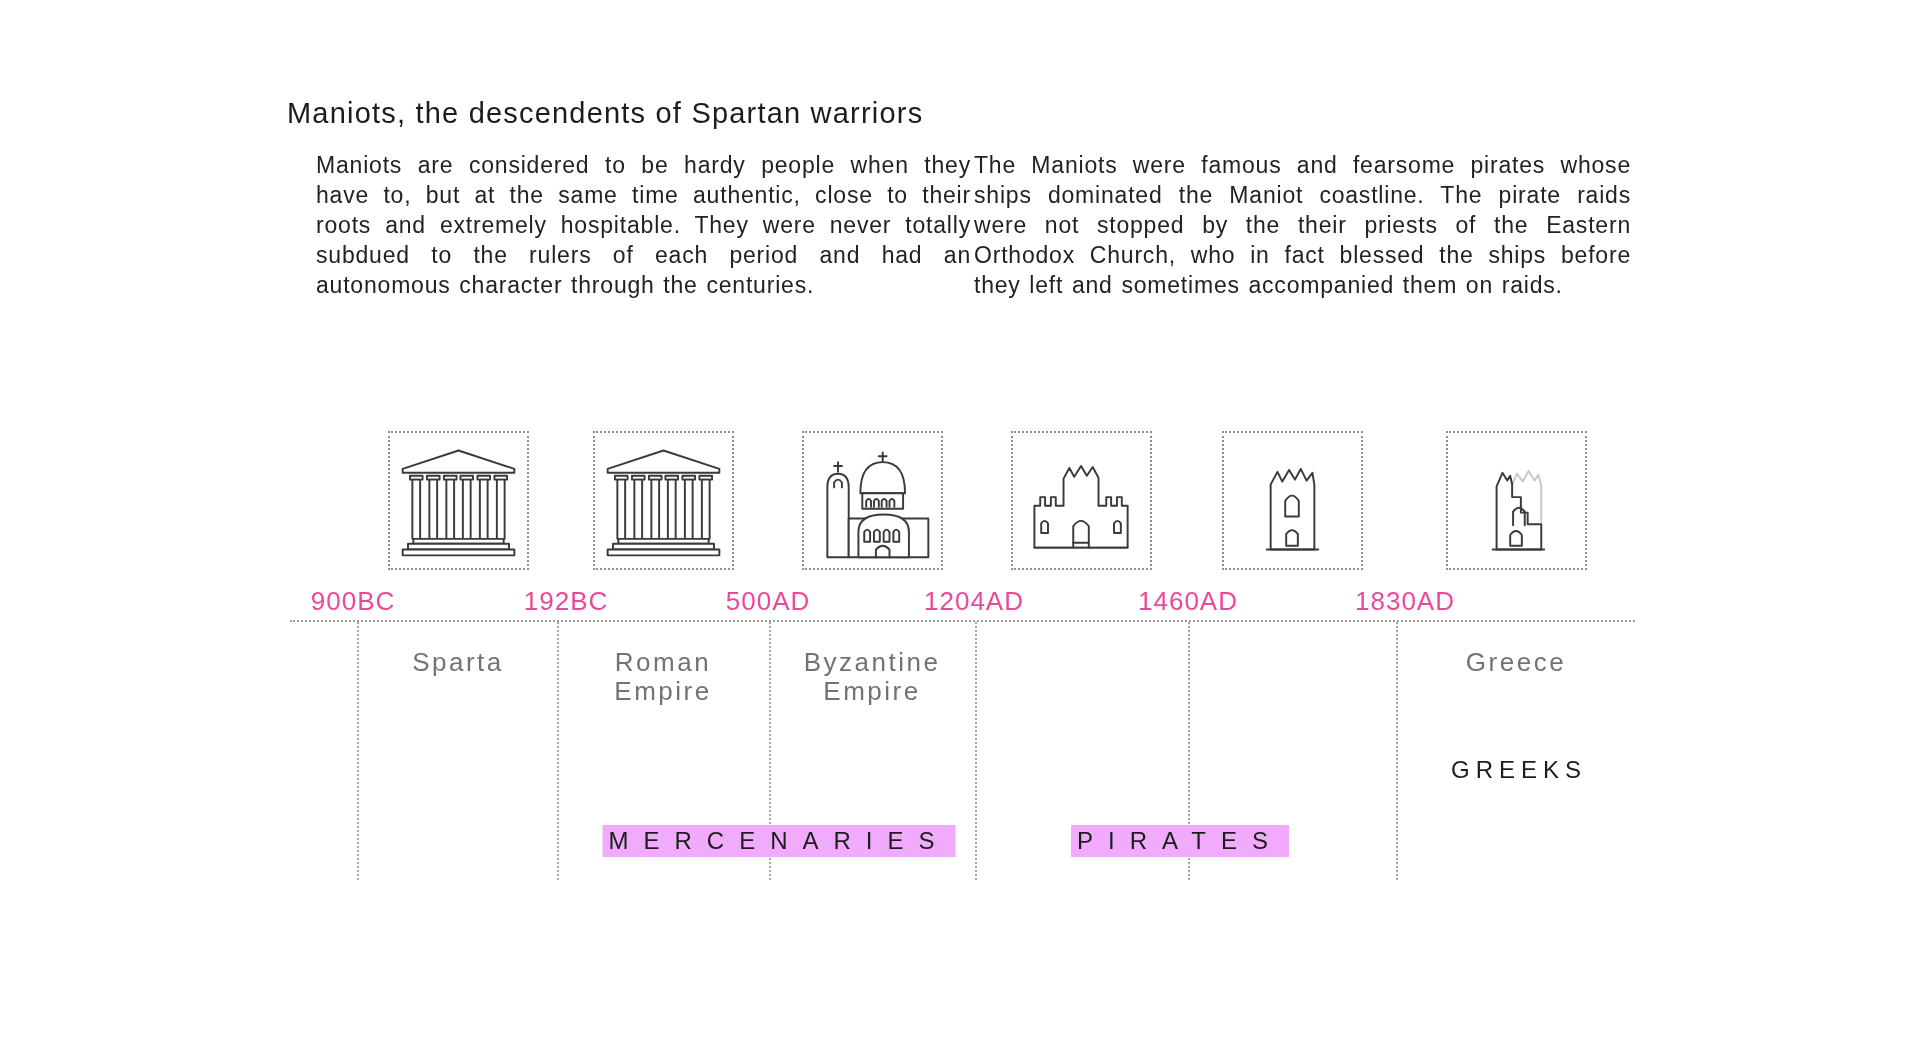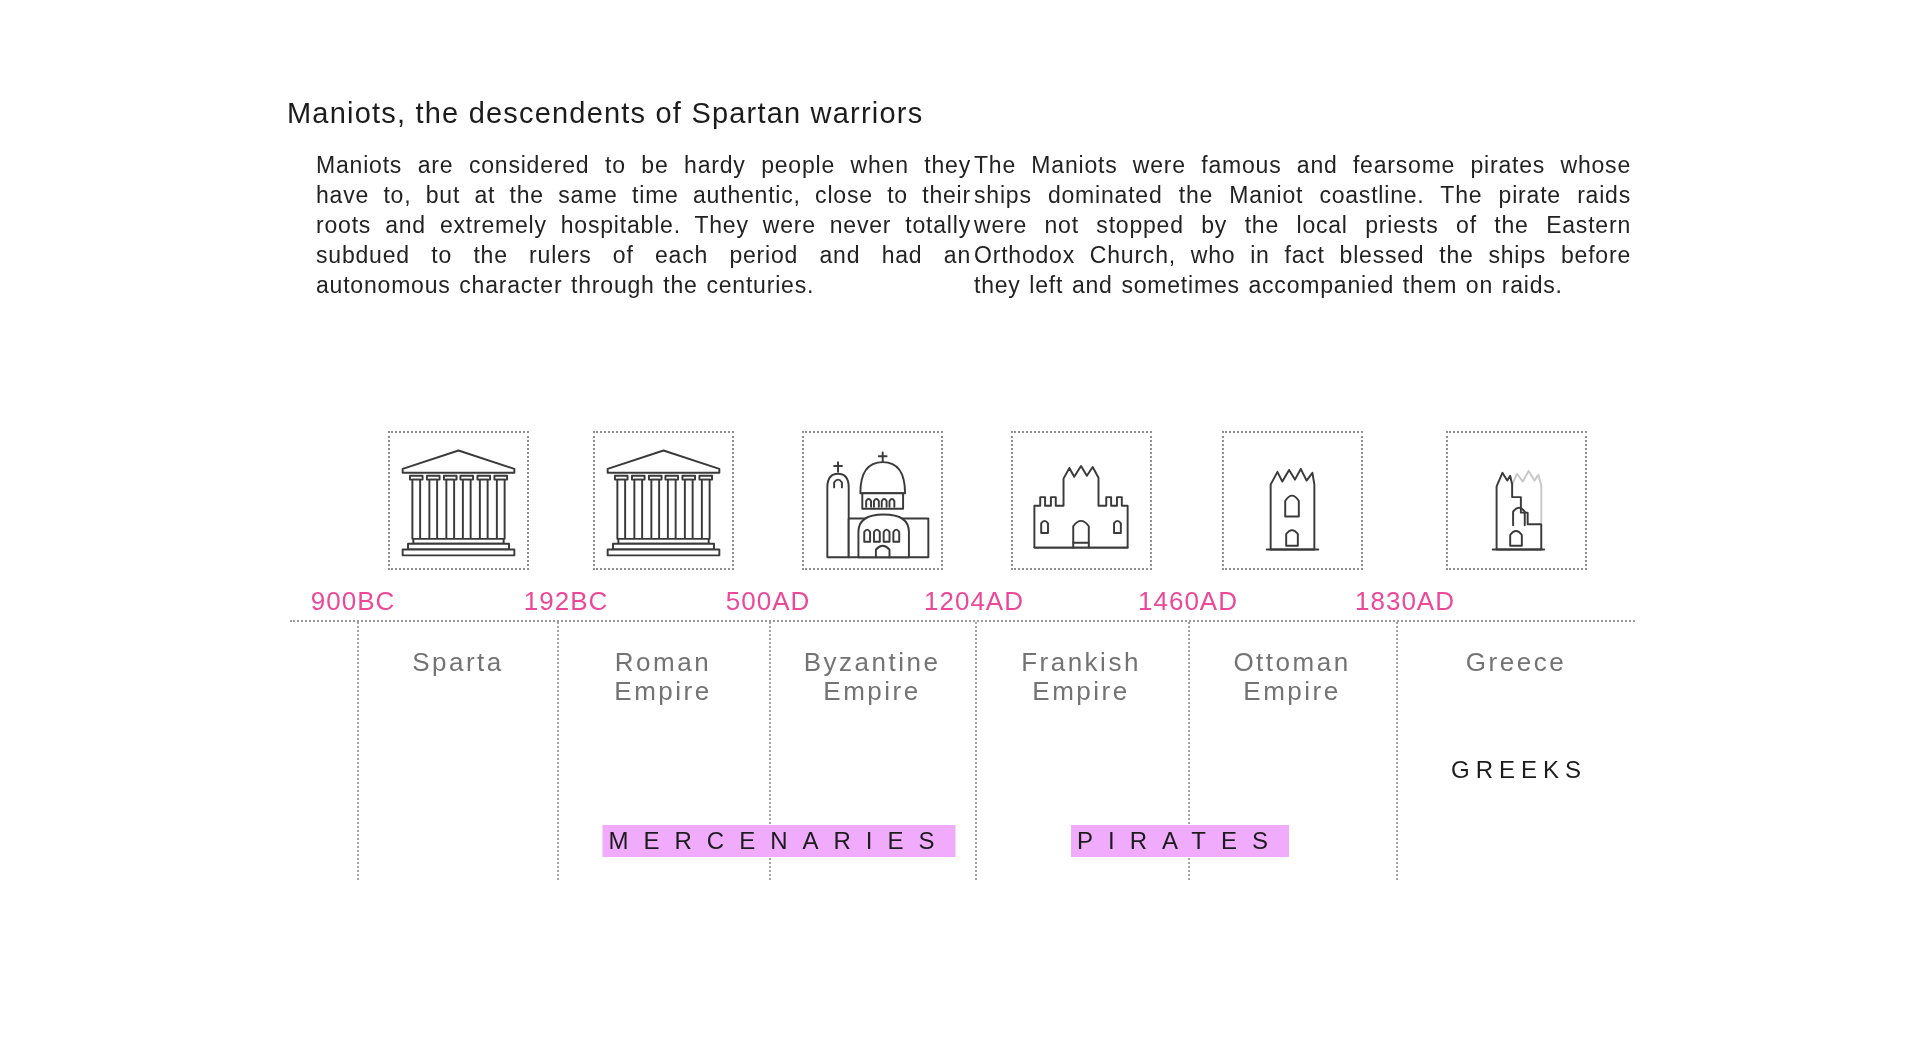--- a/index.html
+++ b/index.html
@@ -69,21 +69,21 @@
   .ghost{fill:none;stroke:#c8c8c8;stroke-width:2;stroke-linejoin:round;stroke-linecap:round;}
 </style>
 </head>
 <body>
 
 <div class="canvas">
 
   <div class="page-title">Maniots, the descendents of Spartan warriors</div>
 
   <div class="para para-left">Maniots are considered to be hardy people when they have to, but at the same time authentic, close to their roots and extremely hospitable. They were never totally subdued to the rulers of each period and had an autonomous character through the centuries.</div>
-  <div class="para para-right">The Maniots were famous and fearsome pirates whose ships dominated the Maniot coastline. The pirate raids were not stopped by the local priests of the Eastern Orthodox Church, who in fact blessed the ships before they left and sometimes accompanied them on raids.</div>
+  <div class="para para-right">The Maniots were famous and fearsome pirates whose ships dominated the Maniot coastline. The pirate raids were not stopped by the their priests of the Eastern Orthodox Church, who in fact blessed the ships before they left and sometimes accompanied them on raids.</div>
 
   <div class="icon-box" style="left:388px">
     <svg viewBox="0 0 141 139">
       <polygon class="ink" points="13,41 13,37 70.5,18 128,37 128,41"></polygon>
       <g class="ink">
         <rect x="20.5" y="44" width="13" height="4"></rect>
           <rect x="23" y="48" width="8" height="61"></rect>
         <rect x="38" y="44" width="13" height="4"></rect>
           <rect x="40.5" y="48" width="8" height="61"></rect>
         <rect x="55.5" y="44" width="13" height="4"></rect>
@@ -191,22 +191,20 @@
   <div class="v-line" style="left:357px"></div>
   <div class="v-line" style="left:557px"></div>
   <div class="v-line" style="left:769px"></div>
   <div class="v-line" style="left:975px"></div>
   <div class="v-line" style="left:1188px"></div>
   <div class="v-line" style="left:1396px"></div>
 
   <div class="era-label" style="left:458px">Sparta</div>
   <div class="era-label" style="left:663px">Roman Empire</div>
   <div class="era-label" style="left:872px">Byzantine Empire</div>
-  <div class="era-label" style="left:1081px">Frankish Empire</div>
-  <div class="era-label" style="left:1292px">Ottoman Empire</div>
   <div class="era-label" style="left:1516px">Greece</div>
 
   <div class="pop-label pop-greeks">GREEKS</div>
 
   <div class="role-label role-mercenaries">MERCENARIES</div>
   <div class="role-label role-pirates">PIRATES</div>
 
 </div>
 
 </body></html>

